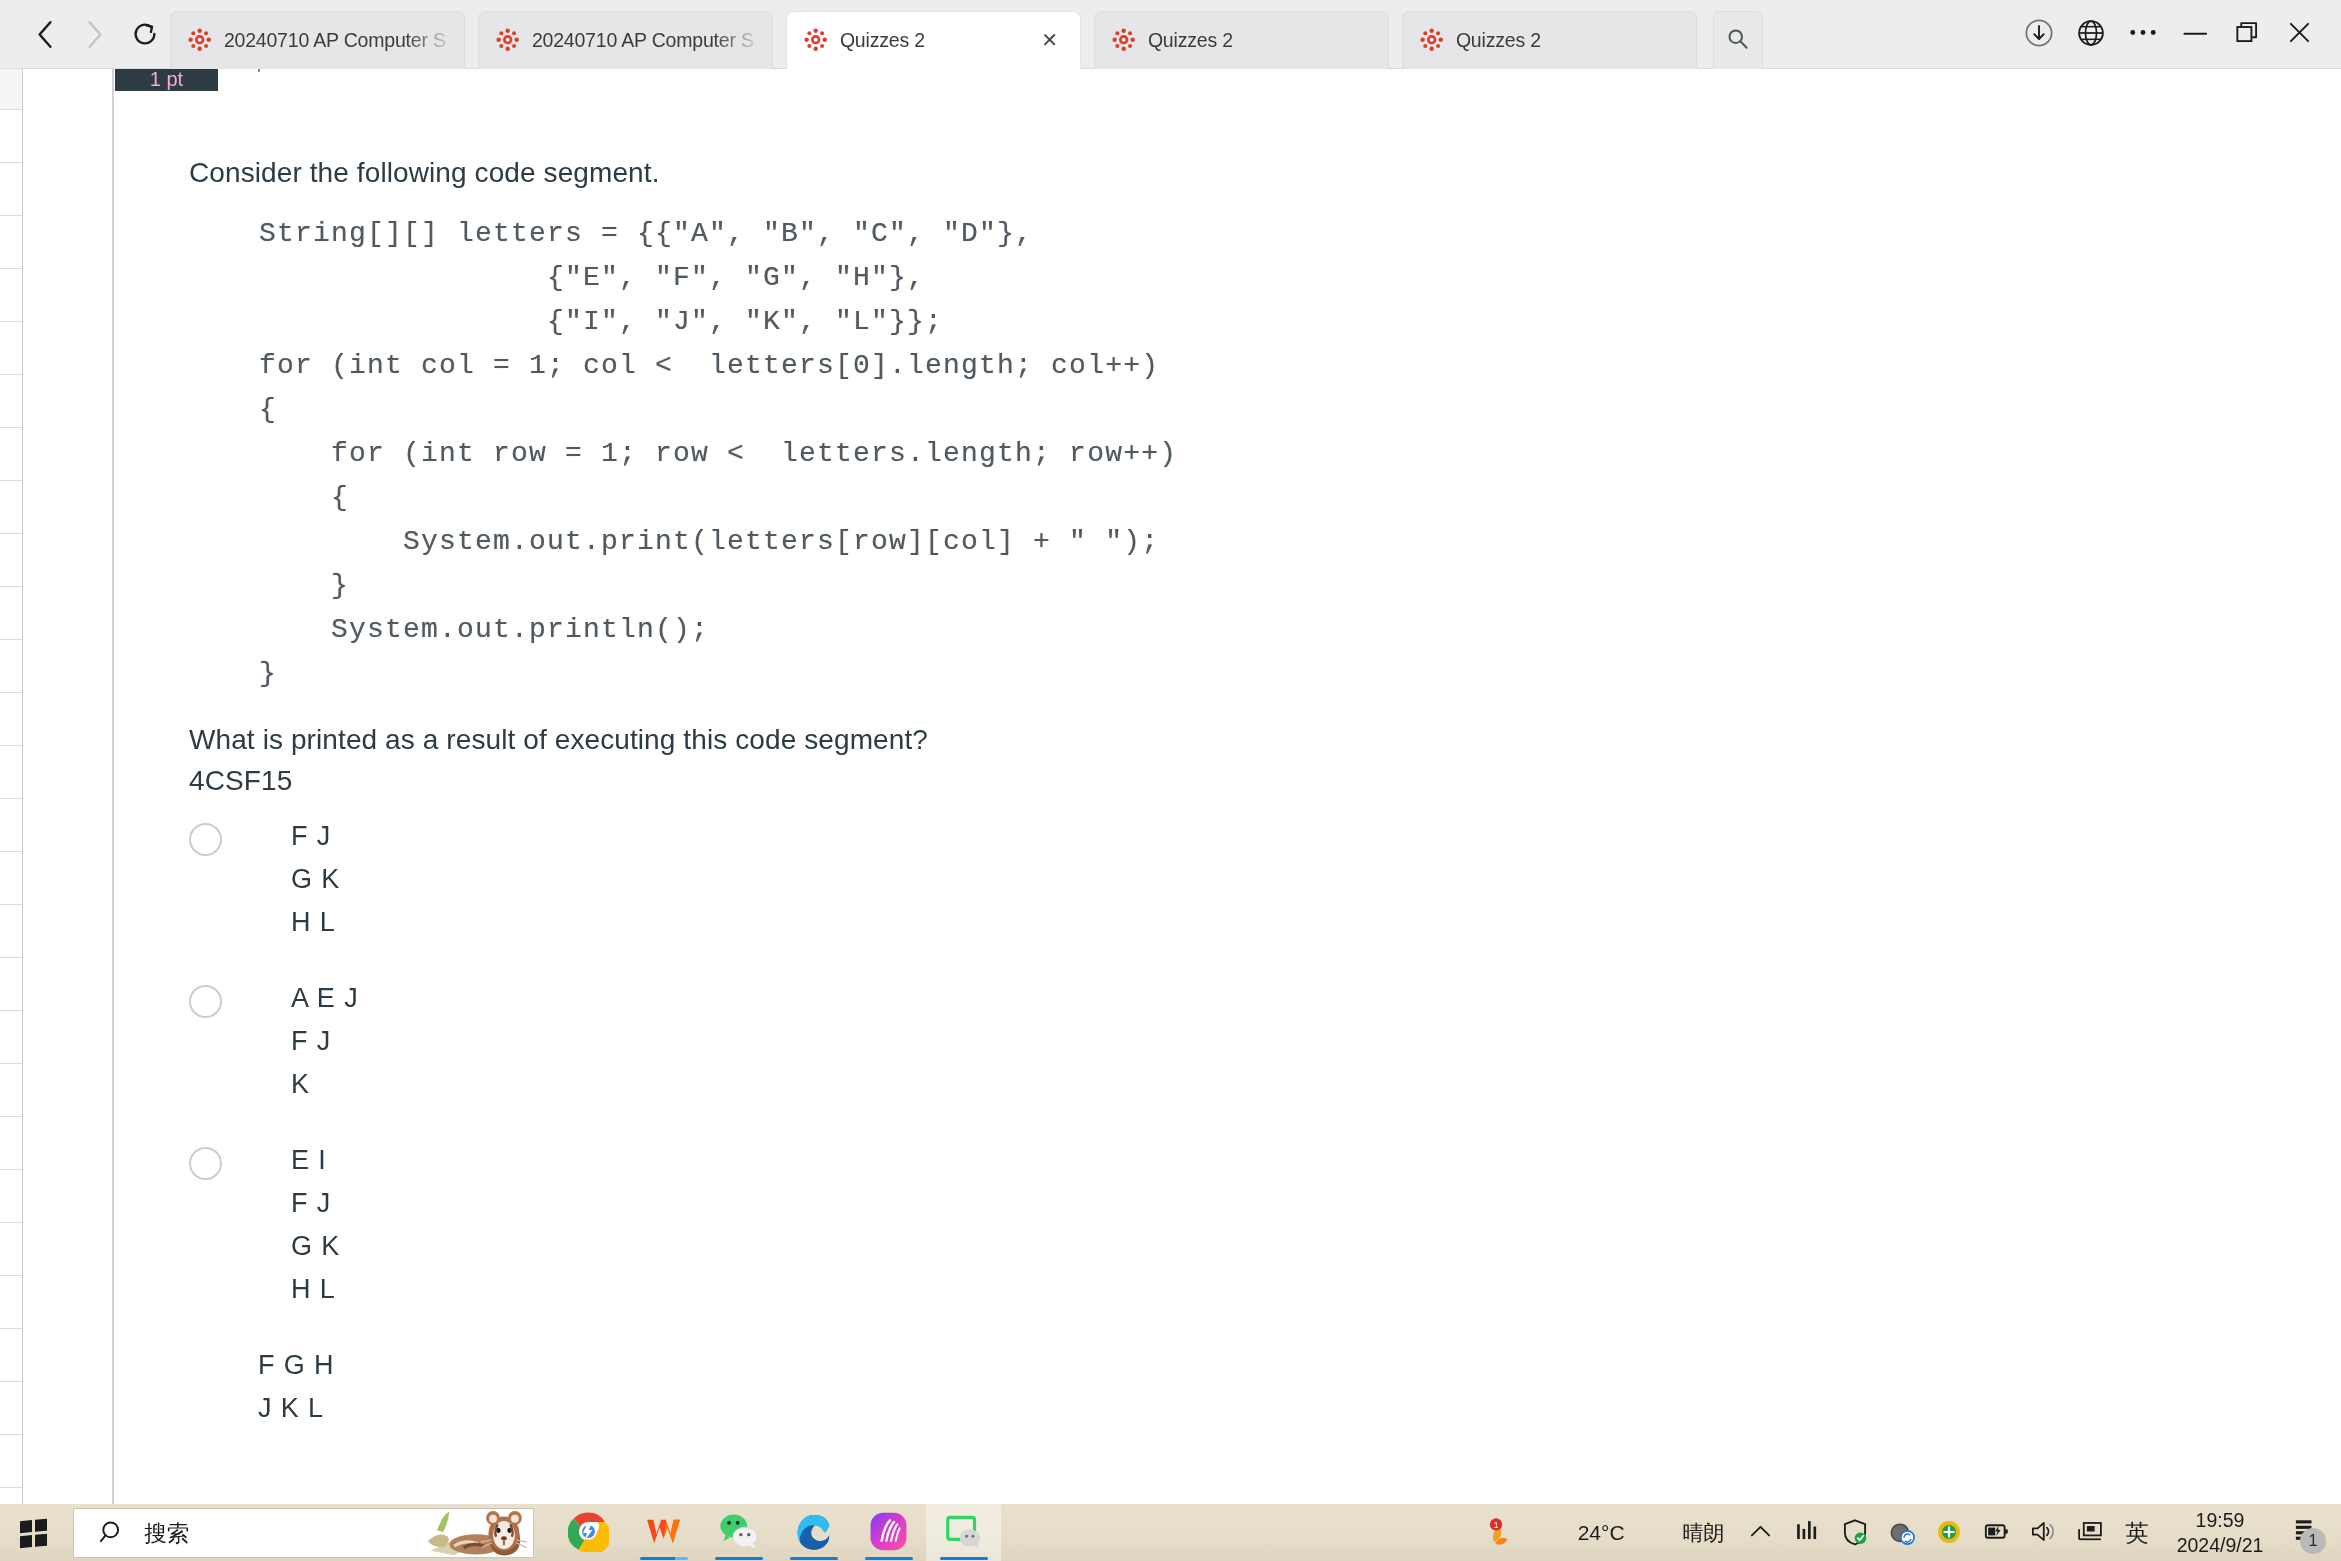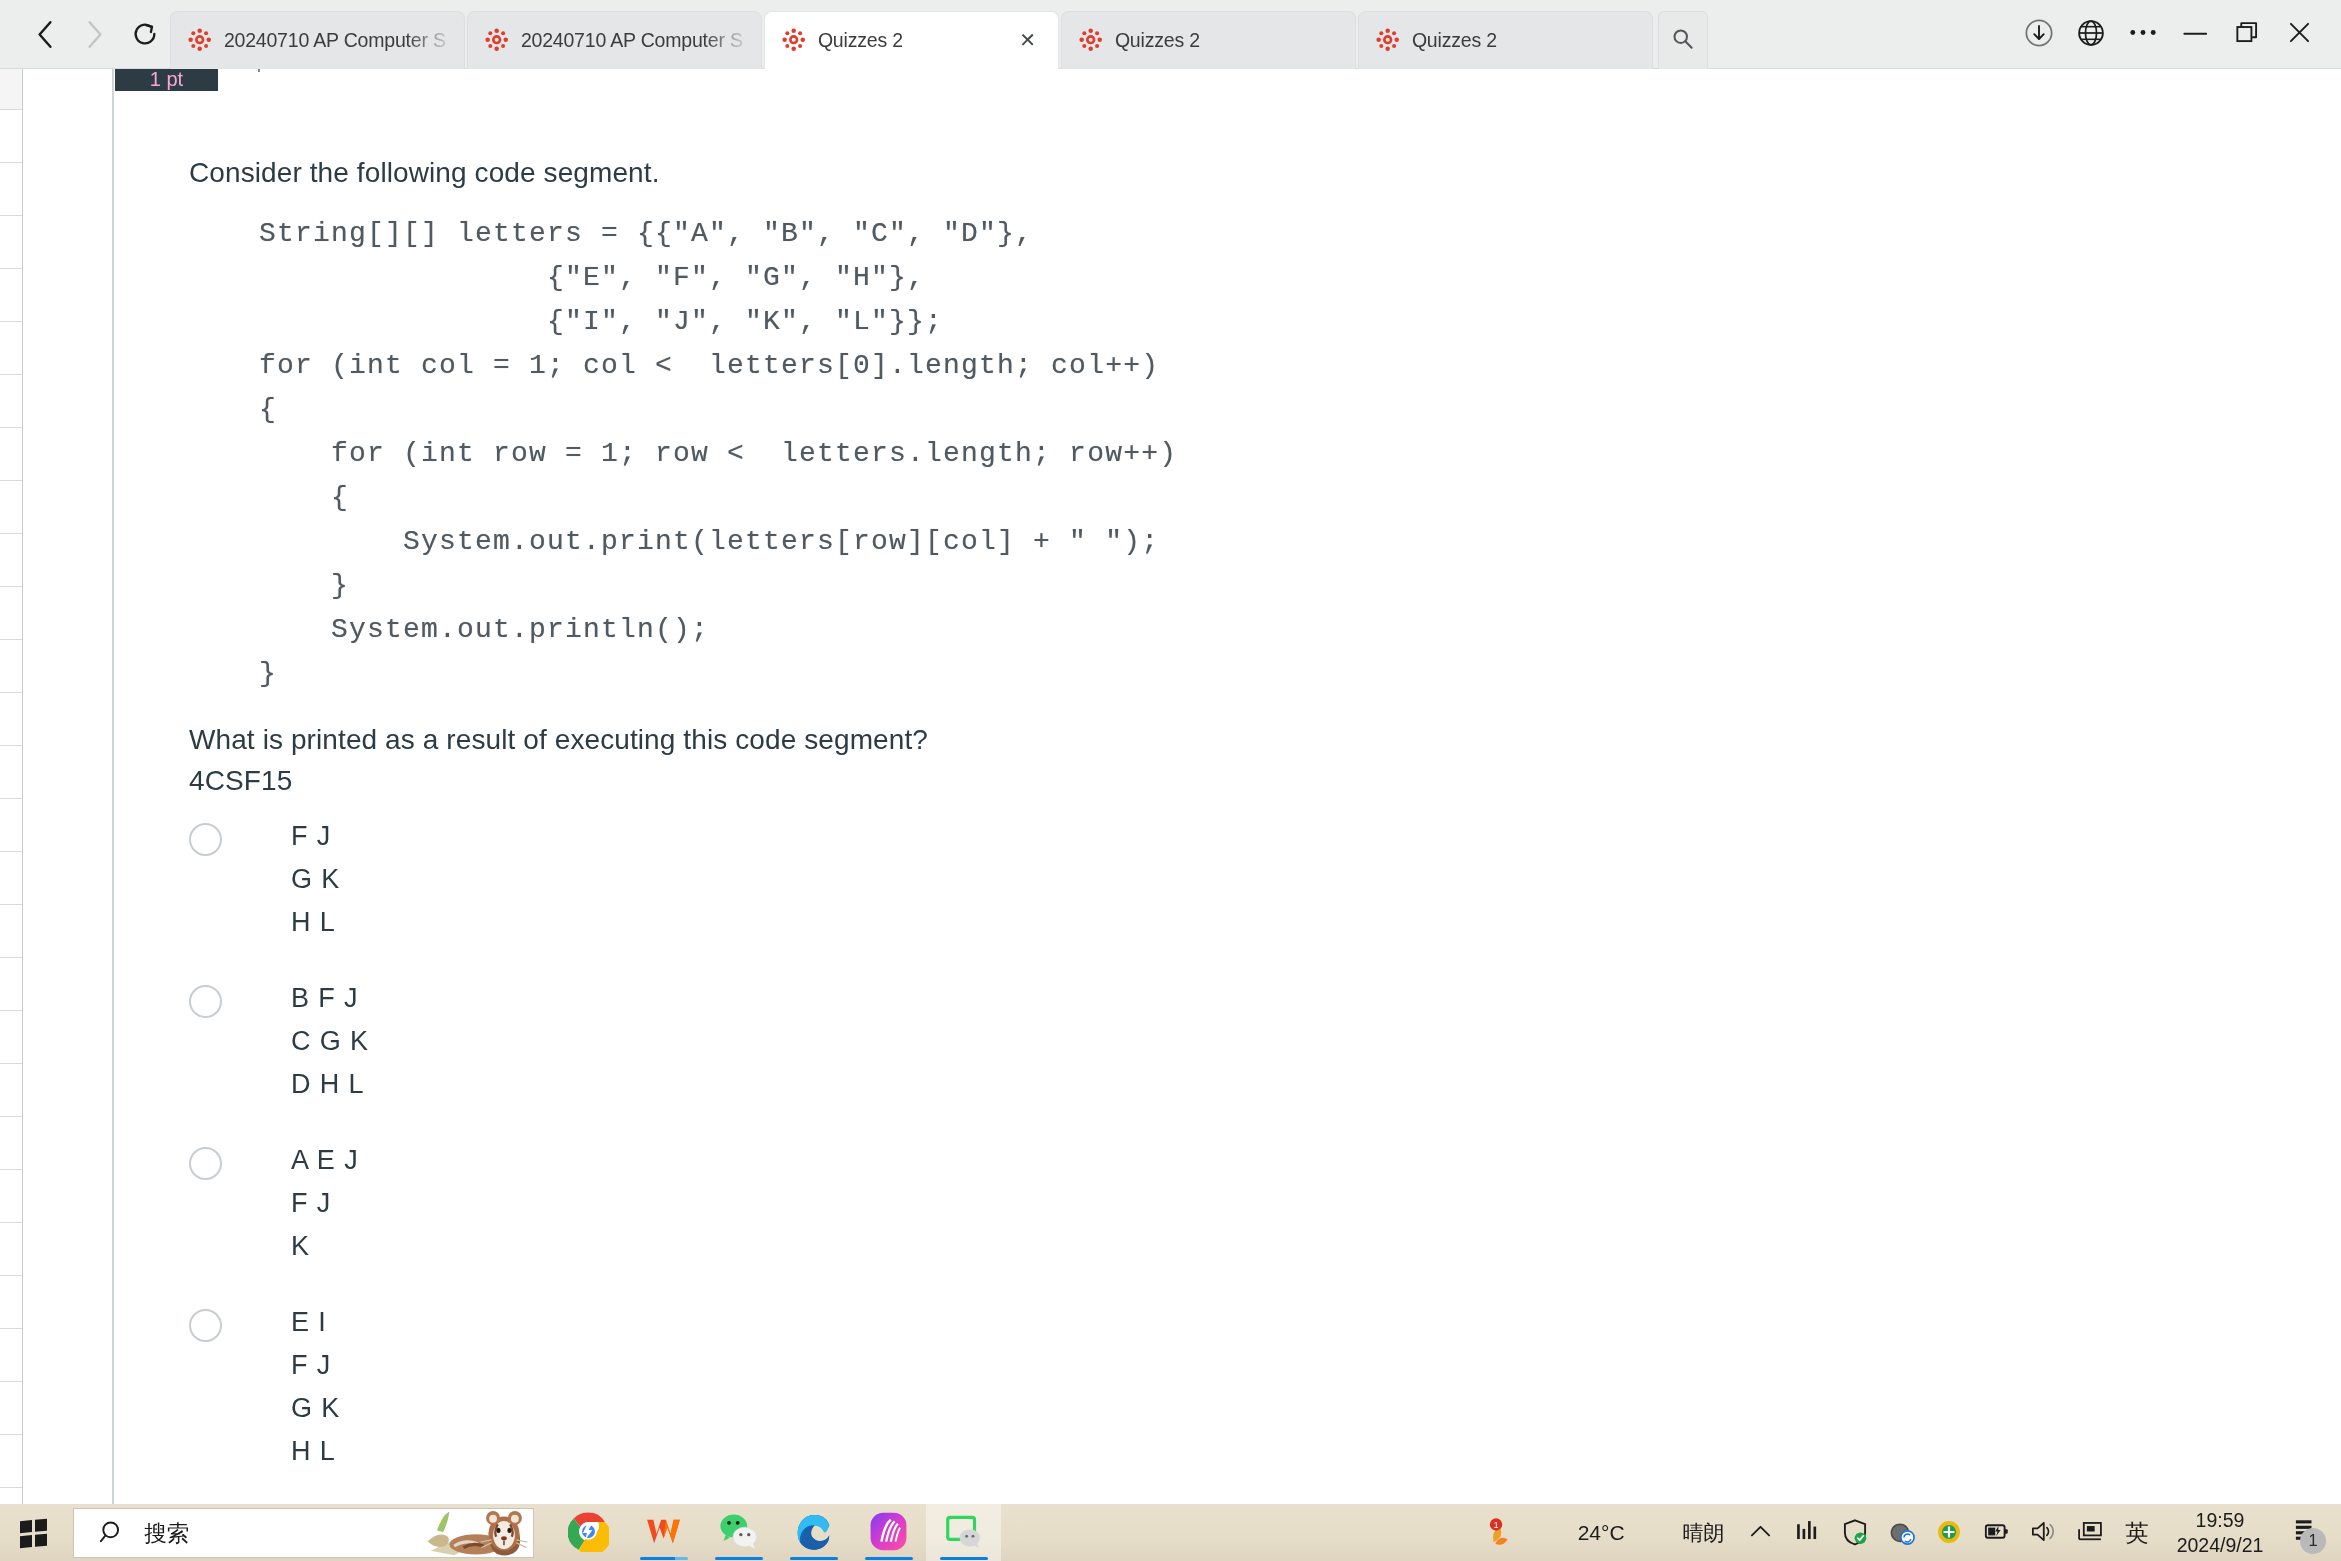--- a/index.html
+++ b/index.html
@@ -37,21 +37,21 @@
   }
   .tab {
     height: 58px;
     display: flex; align-items: center;
     gap: 12.5px;
     padding: 0 17px 0 17px;
     border-radius: 7.8px 7.8px 0 0;
     background: #e4e6e7;
     border: 0.8px solid #dcdedf;
     border-bottom: none;
-    margin-right: 2px;
+    margin-right: 13px;
     position: relative;
     overflow: hidden;
     flex: 0 0 auto;
   }
   .tab.active {
     background: #ffffff;
     border-color: #e2e4e5;
   }
   .tab-favicon {
     width: 23.4px; height: 23.4px;
@@ -593,26 +593,20 @@
 
     <div class="answers">
 
       <div class="answer-row">
         <span class="radio"></span>
         <span class="answer-text">F J
 G K
 H L</span>
       </div>
 
-      <div class="answer-row">
-        <span class="radio"></span>
-        <span class="answer-text">B F J
-C G K
-D H L</span>
-      </div>
 
       <div class="answer-row">
         <span class="radio"></span>
         <span class="answer-text">A E J
 F J
 K</span>
       </div>
 
       <div class="answer-row">
         <span class="radio"></span>

